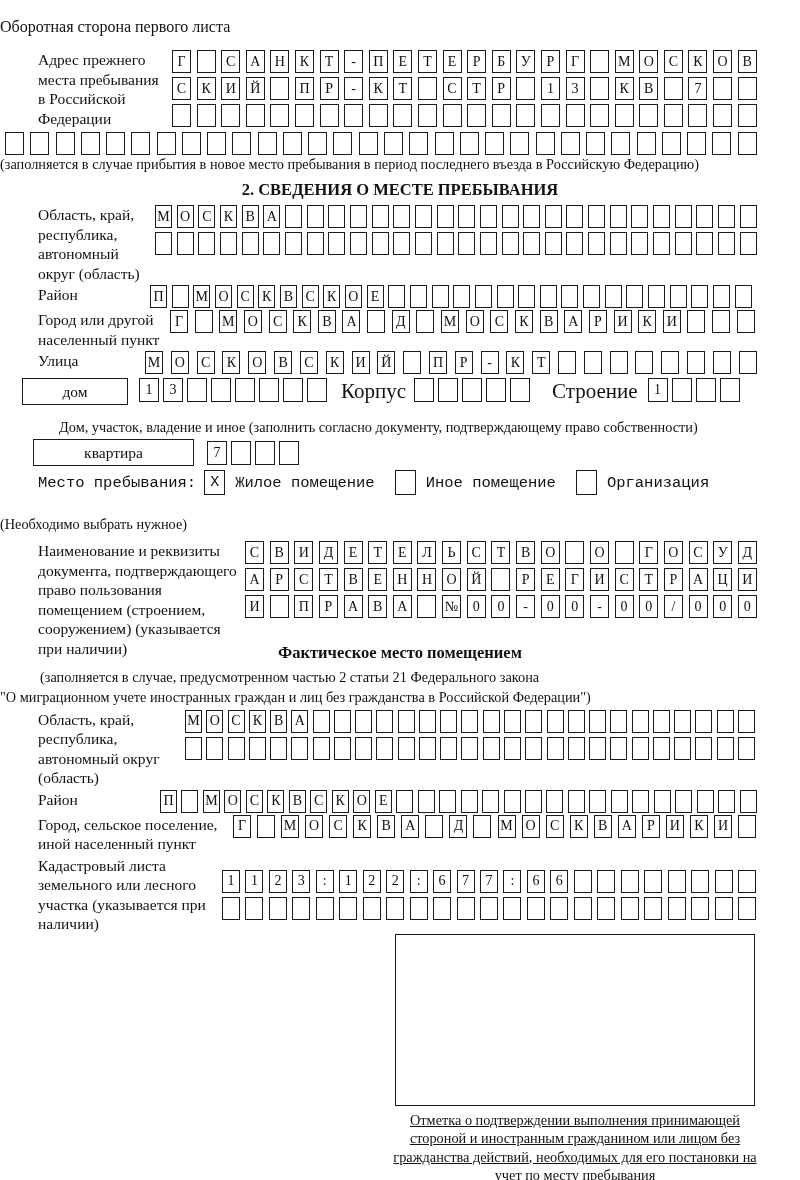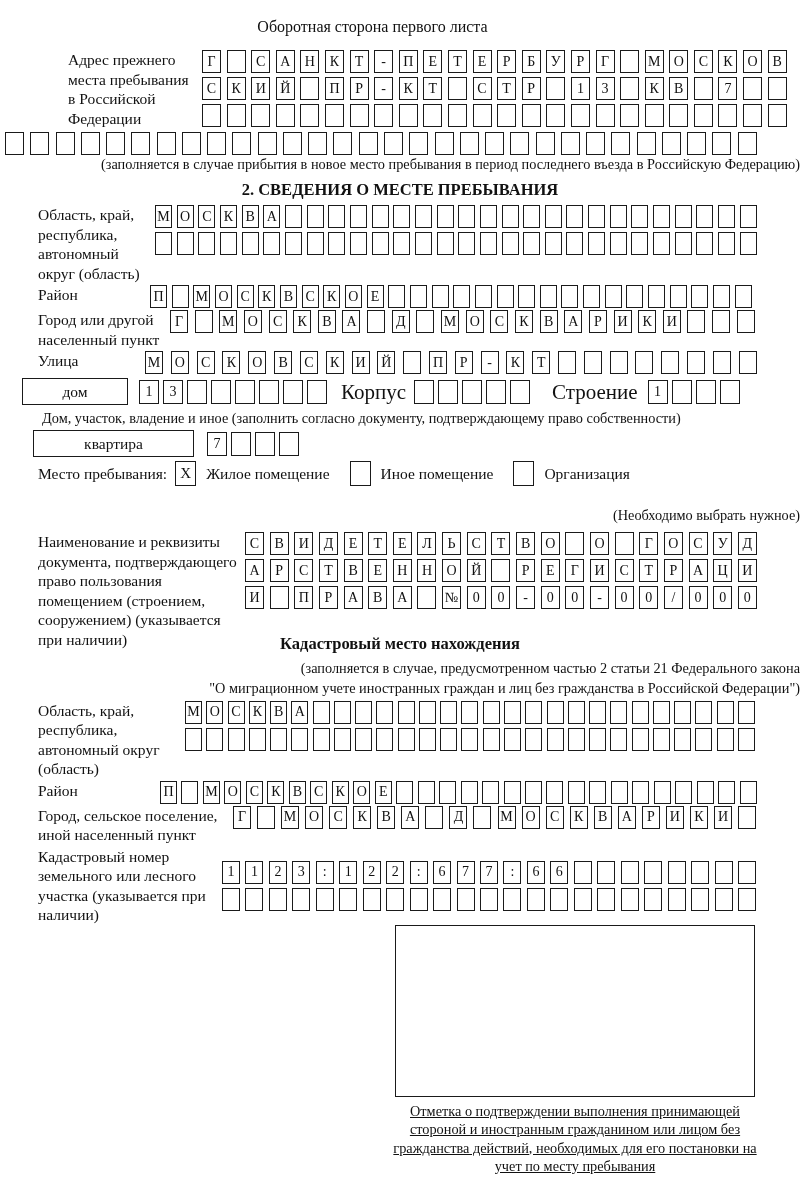--- a/index.html
+++ b/index.html
@@ -1,64 +1,64 @@
 <!DOCTYPE html>
 <html><head>
 <meta charset="utf-8">
 <style>
   html,body{margin:0;padding:0;background:#fff;}
   body{width:800px;height:1180px;overflow:hidden;font-family:"Liberation Serif",serif;color:#111;}
   #page{box-sizing:border-box;width:800px;height:1180px;padding-top:18px;}
-  .corner{text-align:center;padding-right:55px;font-size:16px;}
+  .corner{text-align:left;padding-right:55px;font-size:16px;}
   .fr{display:flex;align-items:flex-start;padding-left:38px;box-sizing:border-box;}
   .lbl{flex:none;box-sizing:border-box;padding-right:8px;font-size:15.5px;line-height:19.5px;}
   .lw134{width:134px}.lw117{width:117px}.lw112{width:112px}.lw132{width:132px}.lw107{width:107px}
   .lw207{width:207px}.lw147{width:147px}.lw122{width:122px}.lw195{width:195px}.lw184{width:184px}
   .rows{display:flex;flex-direction:column;gap:4px;}
   .cellrow{display:flex;justify-content:space-between;}
   .cellgroup{display:flex;gap:4px;}
   .cell{box-sizing:border-box;flex:none;display:inline-flex;align-items:center;justify-content:center;
         border:1.6px solid #1a1a1a;height:23px;font-size:14px;line-height:1;background:#fff;}
   .cw19 .cell{width:19px}.cw18 .cell{width:18px}.cw17 .cell{width:17px}.cw20 .cell{width:20px;height:24px}
   .wA{width:585px}.wA4{width:752px}.w28{width:602px}.wBcity{width:585px}.wStreet{width:612px}
   .wDoc{width:512px}.wCreg{width:570px}.wCdist{width:597px}.wCcity{width:523px}.wCad{width:534px}
   .row4wrap{padding-left:5px;margin-top:4px;}
   .caption{font-size:14.3px;line-height:18px;}
-  .center{text-align:right;}
+  .center{text-align:left;}
   .sec-title{text-align:center;font-weight:bold;font-size:16.5px;margin:7px 0 5px;}
   .mt2{margin-top:2px}.mt4{margin-top:4px}
   .widebox{box-sizing:border-box;border:1.6px solid #1a1a1a;height:27px;display:flex;align-items:center;
            justify-content:center;font-size:15.5px;flex:none;background:#fff;}
   .wb-house{width:106px;margin-right:11px;}
   .wb-apt{width:161px;margin-right:13px;}
   .inl-lbl{font-size:21px;line-height:26px;flex:none;}
   .korpus{margin:0 8px 0 14px;}
   .stroenie{margin:0 10px 0 22px;}
-  .capt-left{padding-left:42px;margin:4px 0 3px;}
-  .typerow{align-items:center;font-size:15.5px;margin-top:4px;}
+  .capt-left{padding-left:59px;margin:13px 0 3px;}
+  .typerow{align-items:center;font-size:15.5px;margin-top:4px;font-family:Liberation Mono, monospace;}
   .chk{box-sizing:border-box;flex:none;width:21px;height:25px;border:1.6px solid #1a1a1a;display:inline-flex;
        align-items:center;justify-content:center;font-size:15px;margin:0 10px 0 8px;background:#fff;}
   .opt-gap{margin-left:20px;}
   .hint{margin:20px 0 8px;}
   .doc-block{height:92px;margin-top:8px;}
   .doc-lbl{height:118px;overflow:visible;}
   .notes{line-height:19.5px;margin-top:3px;margin-left:40px;}
   .cad-cells{margin-top:14px;}
   .cad-block{height:70px;}
   .stamp-box{box-sizing:border-box;margin:8px 0 0 395px;width:360px;height:172px;border:1.7px solid #1a1a1a;background:#fff;}
   .stamp-caption{margin:5px 0 0 385px;width:380px;text-align:center;font-size:14.3px;line-height:18.5px;text-decoration:underline;}
 </style>
 </head>
 <body>
 
 <div id="page">
 
   <div class="corner">Оборотная сторона первого листа</div>
 
-  <div class="fr" style="margin-top:14px;margin-left:30px;">
+  <div class="fr" style="margin-top:14px;">
     <div class="lbl lw134">Адрес прежнего места пребывания в Российской Федерации</div>
     <div class="rows">
       <div class="cellrow cw19 wA">
           <span class="cell">Г</span>
           <span class="cell"></span>
           <span class="cell">С</span>
           <span class="cell">А</span>
           <span class="cell">Н</span>
           <span class="cell">К</span>
           <span class="cell">Т</span>
@@ -325,21 +325,21 @@
         <span class="cell"></span>
         <span class="cell"></span>
         <span class="cell"></span>
         <span class="cell"></span>
         <span class="cell"></span>
         <span class="cell"></span>
         <span class="cell"></span>
       </div>
   </div>
 
-  <div class="fr mt4" style="padding-left:22px;align-items:center;">
+  <div class="fr mt4" style="padding-left:22px;align-items:flex-start;">
     <div class="widebox wb-house">дом</div>
     <div class="cellgroup cw20">
         <span class="cell">1</span>
         <span class="cell">3</span>
         <span class="cell"></span>
         <span class="cell"></span>
         <span class="cell"></span>
         <span class="cell"></span>
         <span class="cell"></span>
         <span class="cell"></span>
@@ -451,21 +451,21 @@
           <span class="cell">0</span>
           <span class="cell">0</span>
           <span class="cell">/</span>
           <span class="cell">0</span>
           <span class="cell">0</span>
           <span class="cell">0</span>
         </div>
     </div>
   </div>
 
-  <div class="sec-title" style="margin-top:10px;">Кадастровый место нахождения</div>
+  <div class="sec-title" style="margin-top:10px;">Фактическое место помещением</div>
   <div class="caption center notes">(заполняется в случае, предусмотренном частью 2 статьи 21 Федерального закона</div>
   <div class="caption center">"О миграционном учете иностранных граждан и лиц без гражданства в Российской Федерации")</div>
 
   <div class="fr mt4">
     <div class="lbl lw147">Область, край, республика, автономный округ (область)</div>
     <div class="rows">
       <div class="cellrow cw17 wCreg">
           <span class="cell">М</span>
           <span class="cell">О</span>
           <span class="cell">С</span>
@@ -582,21 +582,21 @@
         <span class="cell">А</span>
         <span class="cell">Р</span>
         <span class="cell">И</span>
         <span class="cell">К</span>
         <span class="cell">И</span>
         <span class="cell"></span>
       </div>
   </div>
 
   <div class="fr mt2 cad-block">
-    <div class="lbl lw184">Кадастровый номер земельного или лесного участка (указывается при наличии)</div>
+    <div class="lbl lw184">Кадастровый листа земельного или лесного участка (указывается при наличии)</div>
     <div class="rows cad-cells">
       <div class="cellrow cw18 wCad">
           <span class="cell">1</span>
           <span class="cell">1</span>
           <span class="cell">2</span>
           <span class="cell">3</span>
           <span class="cell">:</span>
           <span class="cell">1</span>
           <span class="cell">2</span>
           <span class="cell">2</span>

